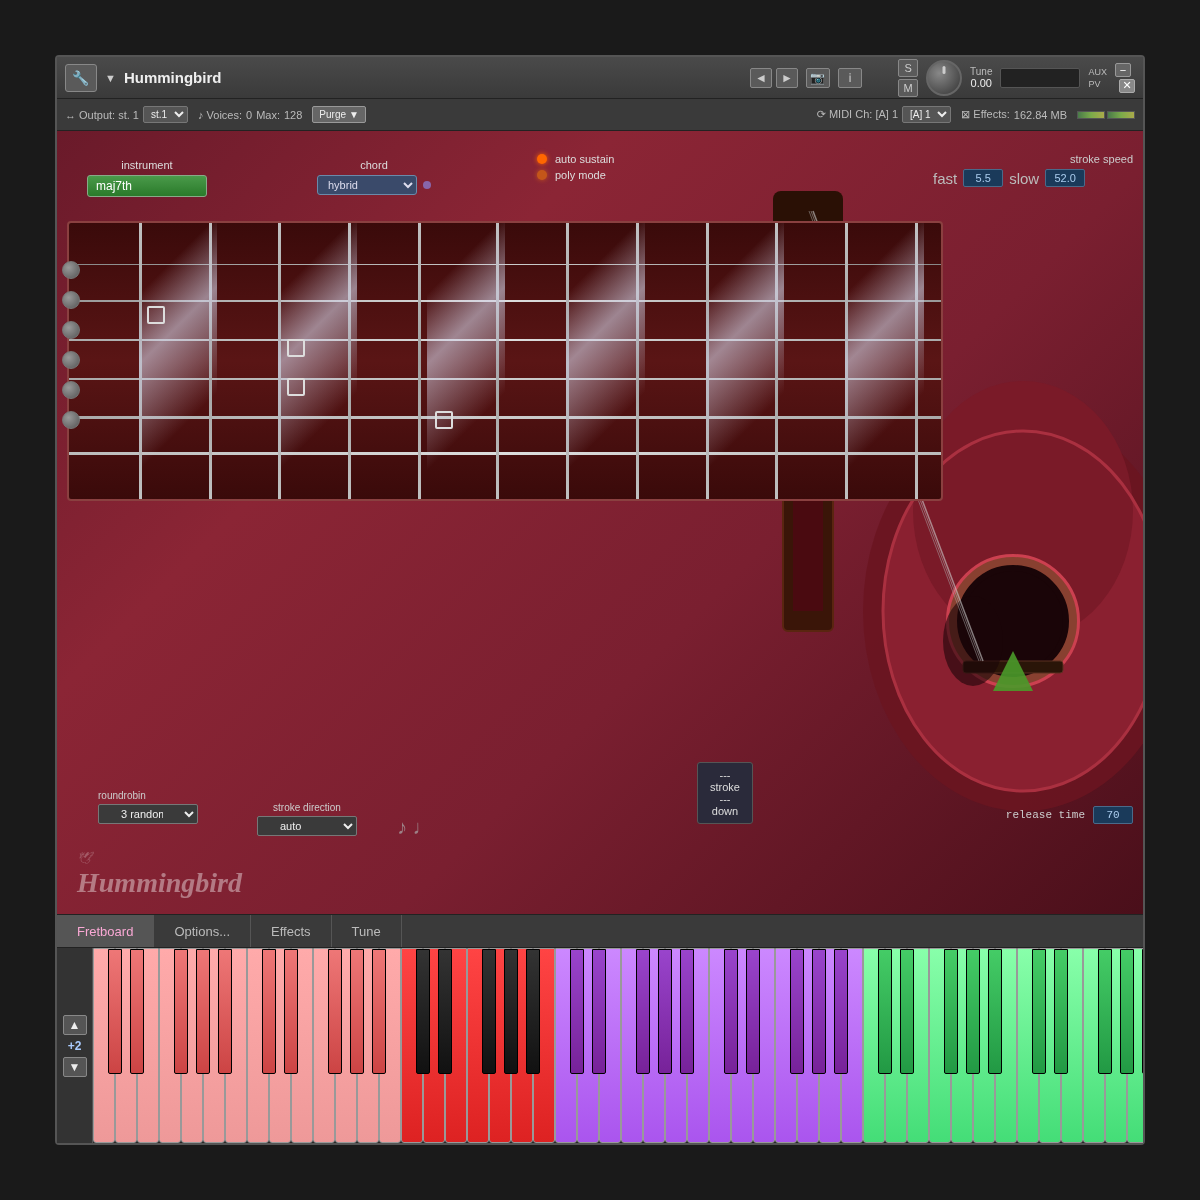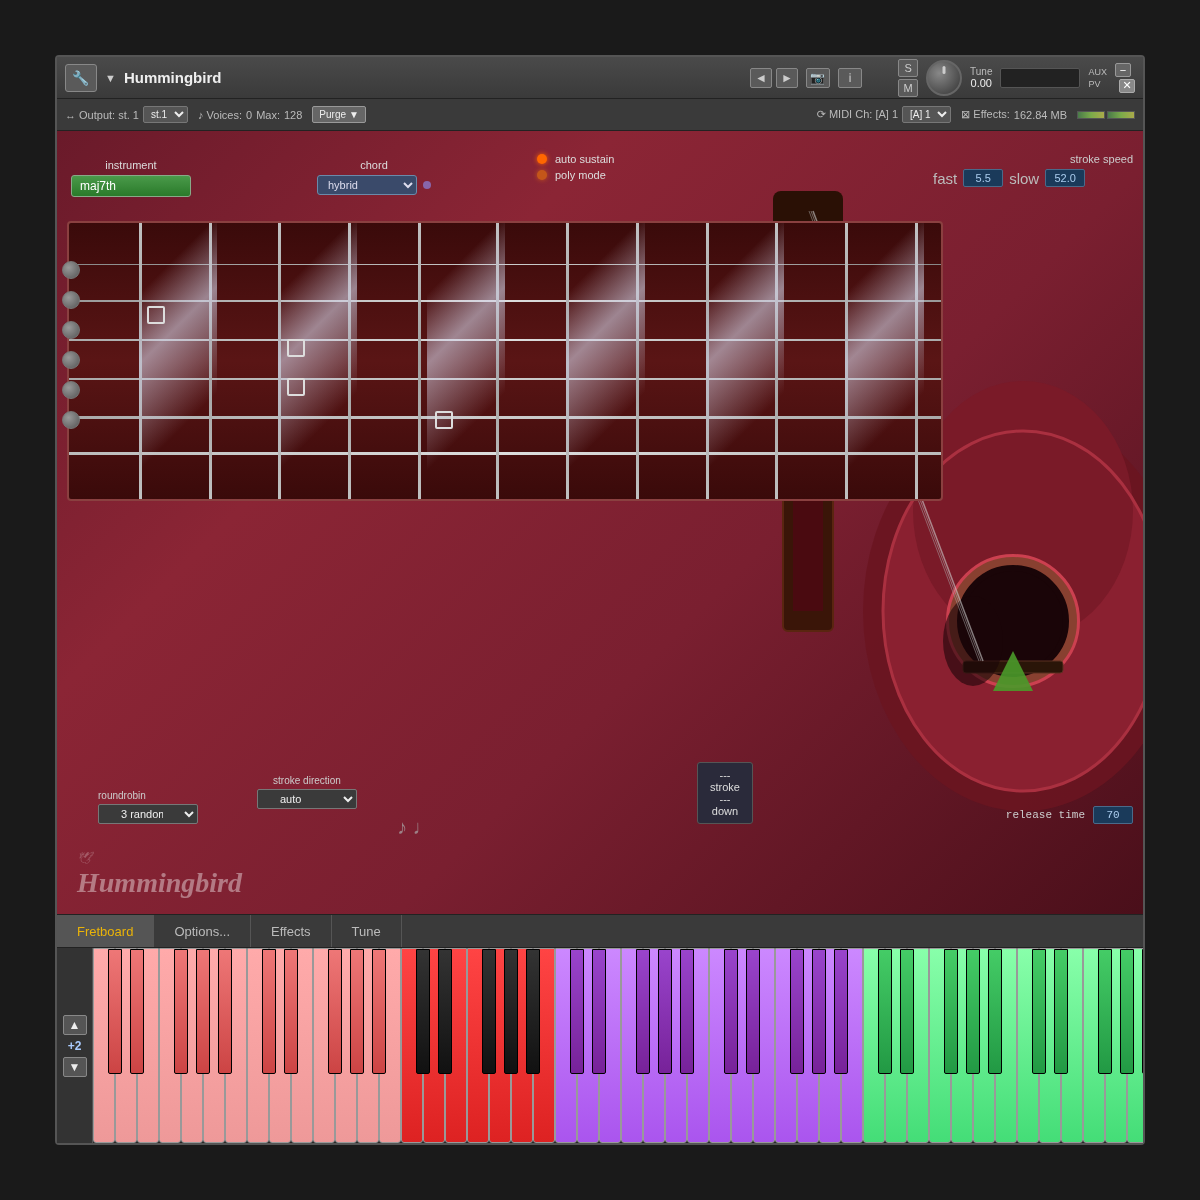--- a/index.html
+++ b/index.html
@@ -290,21 +290,21 @@
     }
     .tab-item {
       display: flex; align-items: center; justify-content: center;
       padding: 0 20px;
       font-size: 13px;
       cursor: pointer;
       border-right: 1px solid #555;
     }
     .tab-item.active {
       background: #555;
-      color: #eab308;
+      color: #f9a8d4;
     }
     .tab-item:not(.active) {
       background: #3a3a3a;
       color: #bbb;
     }
 
     
     .piano-section {
       background: #2a2a2a;
       height: 195px;
@@ -466,21 +466,21 @@
       <circle cx="88" cy="150" r="8" fill="#888"></circle>
       <circle cx="162" cy="100" r="8" fill="#888"></circle>
       <circle cx="162" cy="125" r="8" fill="#888"></circle>
       <circle cx="162" cy="150" r="8" fill="#888"></circle>
 
       <line x1="130" y1="80" x2="300" y2="530" stroke="#ccc" stroke-width="1.5" opacity="0.6"></line>
       <line x1="128" y1="80" x2="298" y2="530" stroke="#bbb" stroke-width="1" opacity="0.5"></line>
       <line x1="126" y1="80" x2="296" y2="530" stroke="#aaa" stroke-width="1" opacity="0.5"></line>
     </svg>
 
-    <div style="position:absolute;top:28px;left:14px;">
+    <div style="position:absolute;top:28px;left:30px;">
       <div class="section-label">instrument</div>
       <div class="instrument-dropdown">
         <select class="instrument-select">
           <option>maj7th</option>
           <option>maj</option>
           <option>min</option>
           <option>dom7</option>
         </select>
       </div>
     </div>
@@ -571,21 +571,21 @@
 
     <div style="position:absolute;bottom:90px;left:30px;margin-left:11px;">
       <div class="small-label">roundrobin</div>
       <select class="small-select">
         <option>3 random</option>
         <option>2 random</option>
         <option>round robin</option>
       </select>
     </div>
 
-    <div style="position:absolute;bottom:105px;left:200px;">
+    <div style="position:absolute;bottom:78px;left:200px;">
       <div class="small-label" style="text-align:center;">stroke direction</div>
       <select class="small-select">
         <option>auto</option>
         <option>up</option>
         <option>down</option>
       </select>
     </div>
 
     <div style="position:absolute;bottom:50px;left:340px;">
       <div class="stroke-tooltip">

